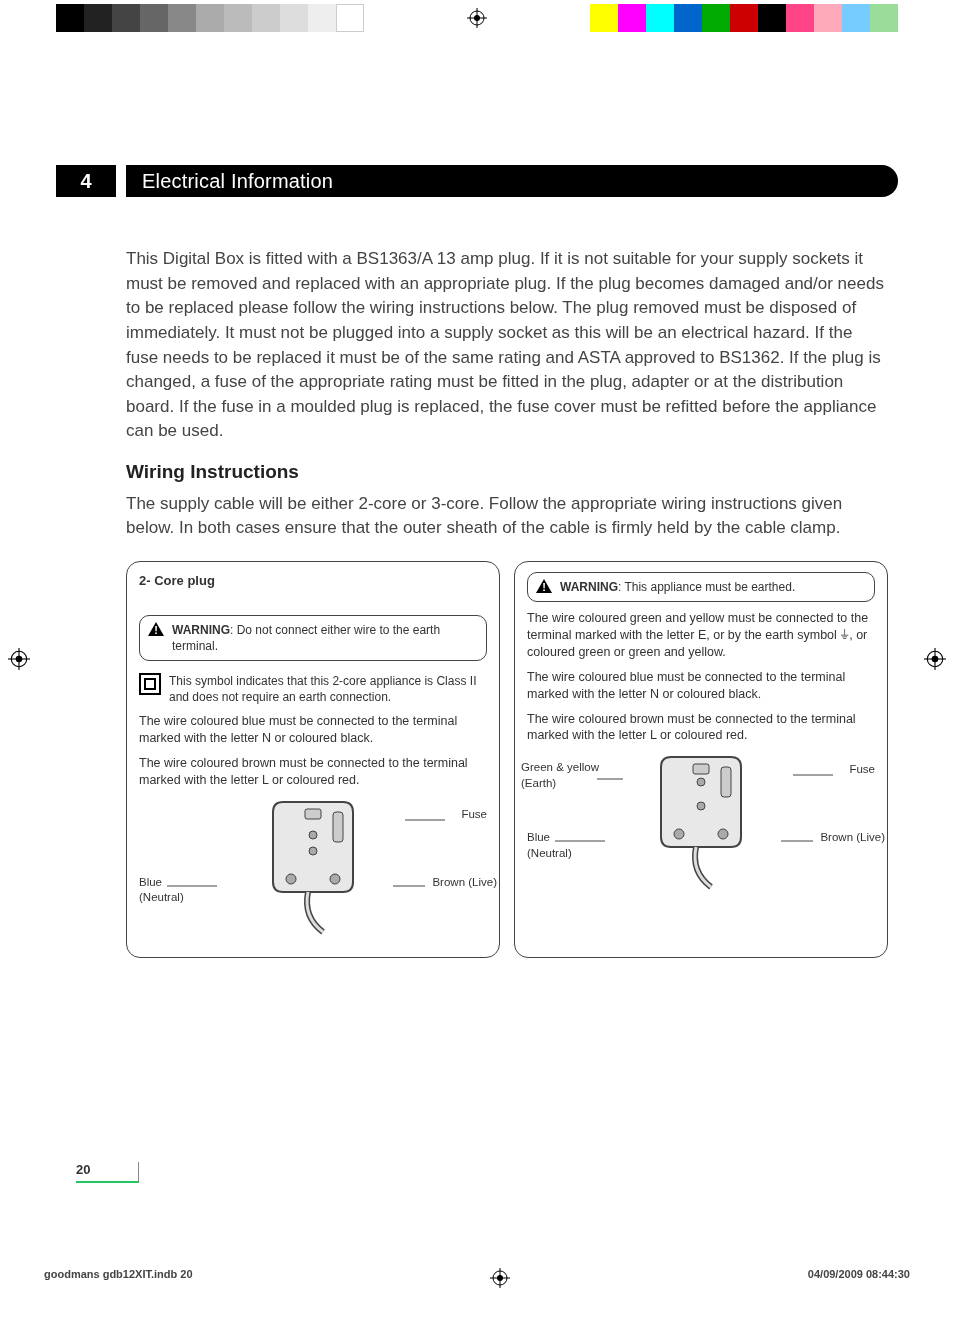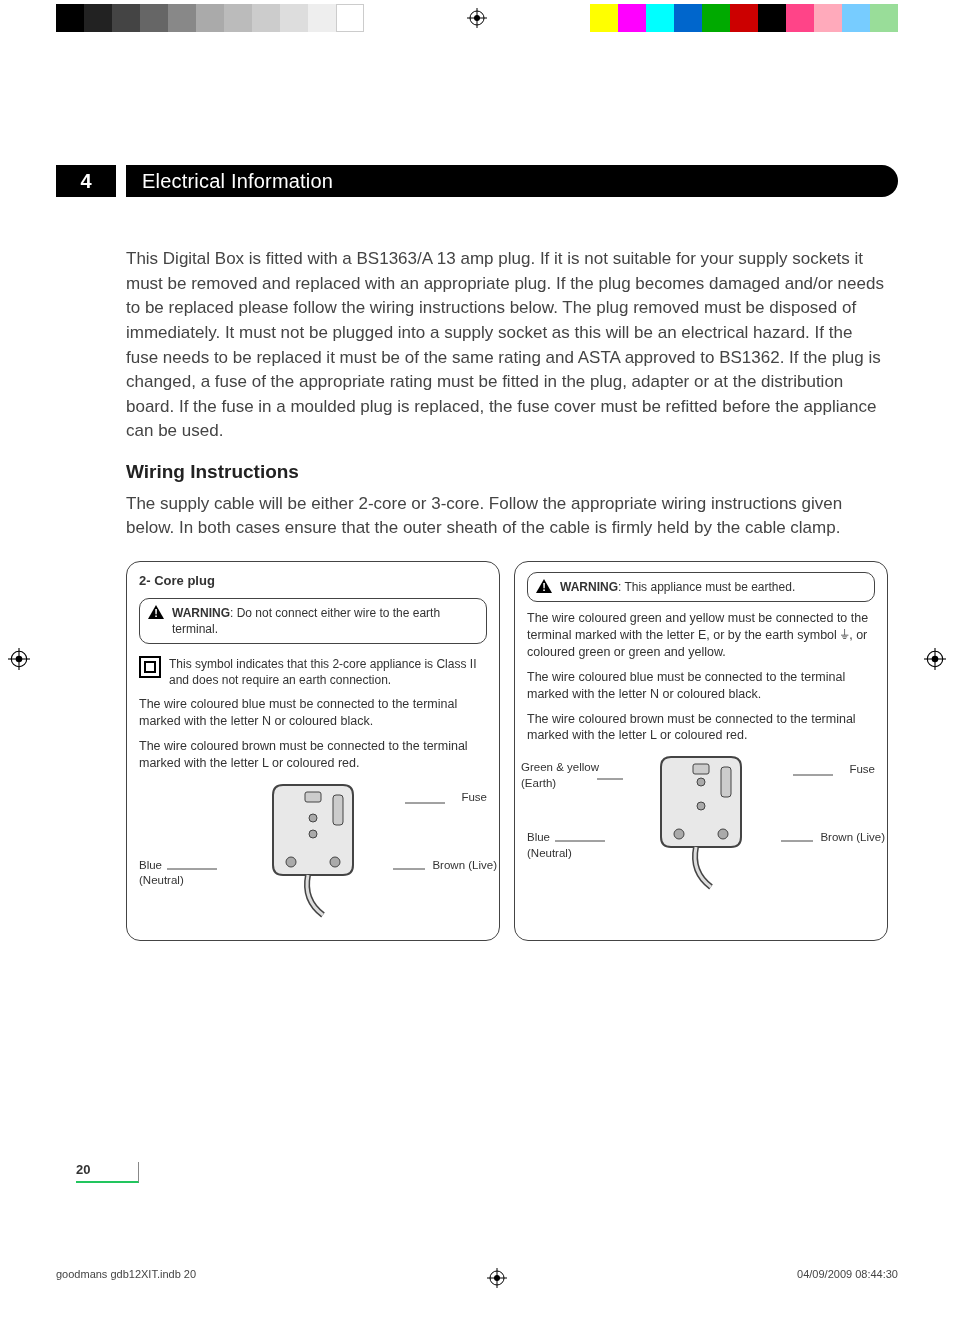--- a/index.html
+++ b/index.html
@@ -27,33 +27,33 @@
   .page-num-box { background:#000; color:#fff; font-weight:bold; font-size:20px; width:60px; display:flex; align-items:center; justify-content:center; }
   .title-box { background:#000; color:#fff; font-weight:normal; font-size:20px; padding:0 16px; display:flex; align-items:center; border-radius:0 16px 16px 0; flex:1; font-family: "Arial Narrow", Arial, sans-serif; letter-spacing:0.2px; }
   .gap { width:10px; background:#fff; }
 
   .content { margin-left:70px; margin-right:10px; font-size:17px; line-height:1.45; color:#444; font-family: "Arial Narrow", Arial, sans-serif; }
   .content p { margin-bottom:10px; }
   .content h3 { font-size:19px; font-weight:bold; color:#222; margin-top:14px; margin-bottom:6px; font-family: "Arial Narrow", Arial, sans-serif; }
 
   .panels { display:flex; gap:14px; margin-top:20px; }
   .panel { flex:1; border:1.5px solid #444; border-radius:14px; padding:10px 12px; font-size:12.5px; line-height:1.35; color:#333; }
-  .panel-title { font-weight:bold; font-size:13px; margin-bottom:8px; }
+  .panel-title { font-weight:bold; font-size:13px; margin-bottom:25px; }
   .warn-box { border:1px solid #444; border-radius:10px; padding:6px 8px; display:flex; gap:8px; align-items:flex-start; margin-bottom:8px; font-size:12px; }
   .warn-box .tri { width:16px; height:14px; flex-shrink:0; }
   .sym-row { display:flex; gap:8px; align-items:flex-start; margin-bottom:8px; font-size:12px;margin-top:12px; }
   .sym-row .sq { width:22px; height:22px; flex-shrink:0; }
   .panel p { margin-bottom:8px; font-size:12.5px; }
   .plug-area { position:relative; height:150px; margin-top:4px; }
   .plug-svg { position:absolute; left:50%; transform:translateX(-50%); top:0; }
   .label { position:absolute; font-size:11.5px; color:#333; white-space:nowrap; }
 
   .footer-pagenum { position:absolute; left:20px; bottom:40px; font-weight:bold; font-size:13px; border-bottom:2px solid #22c55e; border-right:1px solid #888; padding:0 48px 4px 0; }
 
-  .print-footer { position:absolute; bottom:30px; left:0; right:0; font-size:11px; color:#444; display:flex; justify-content:space-between; padding:0 56px; }
+  .print-footer { position:absolute; bottom:30px; left:0; right:0; font-size:11px; color:#444; display:flex; justify-content:space-between; padding:0 44px;font-weight:bold; }
   .print-footer .reg { width:20px; height:20px; }
 </style>
 </head>
 <body>
 
 <div class="color-bar">
   <div class="gray-strip">
     <div style="background:#000"></div>
       <div style="background:#222"></div>
       <div style="background:#444"></div>

